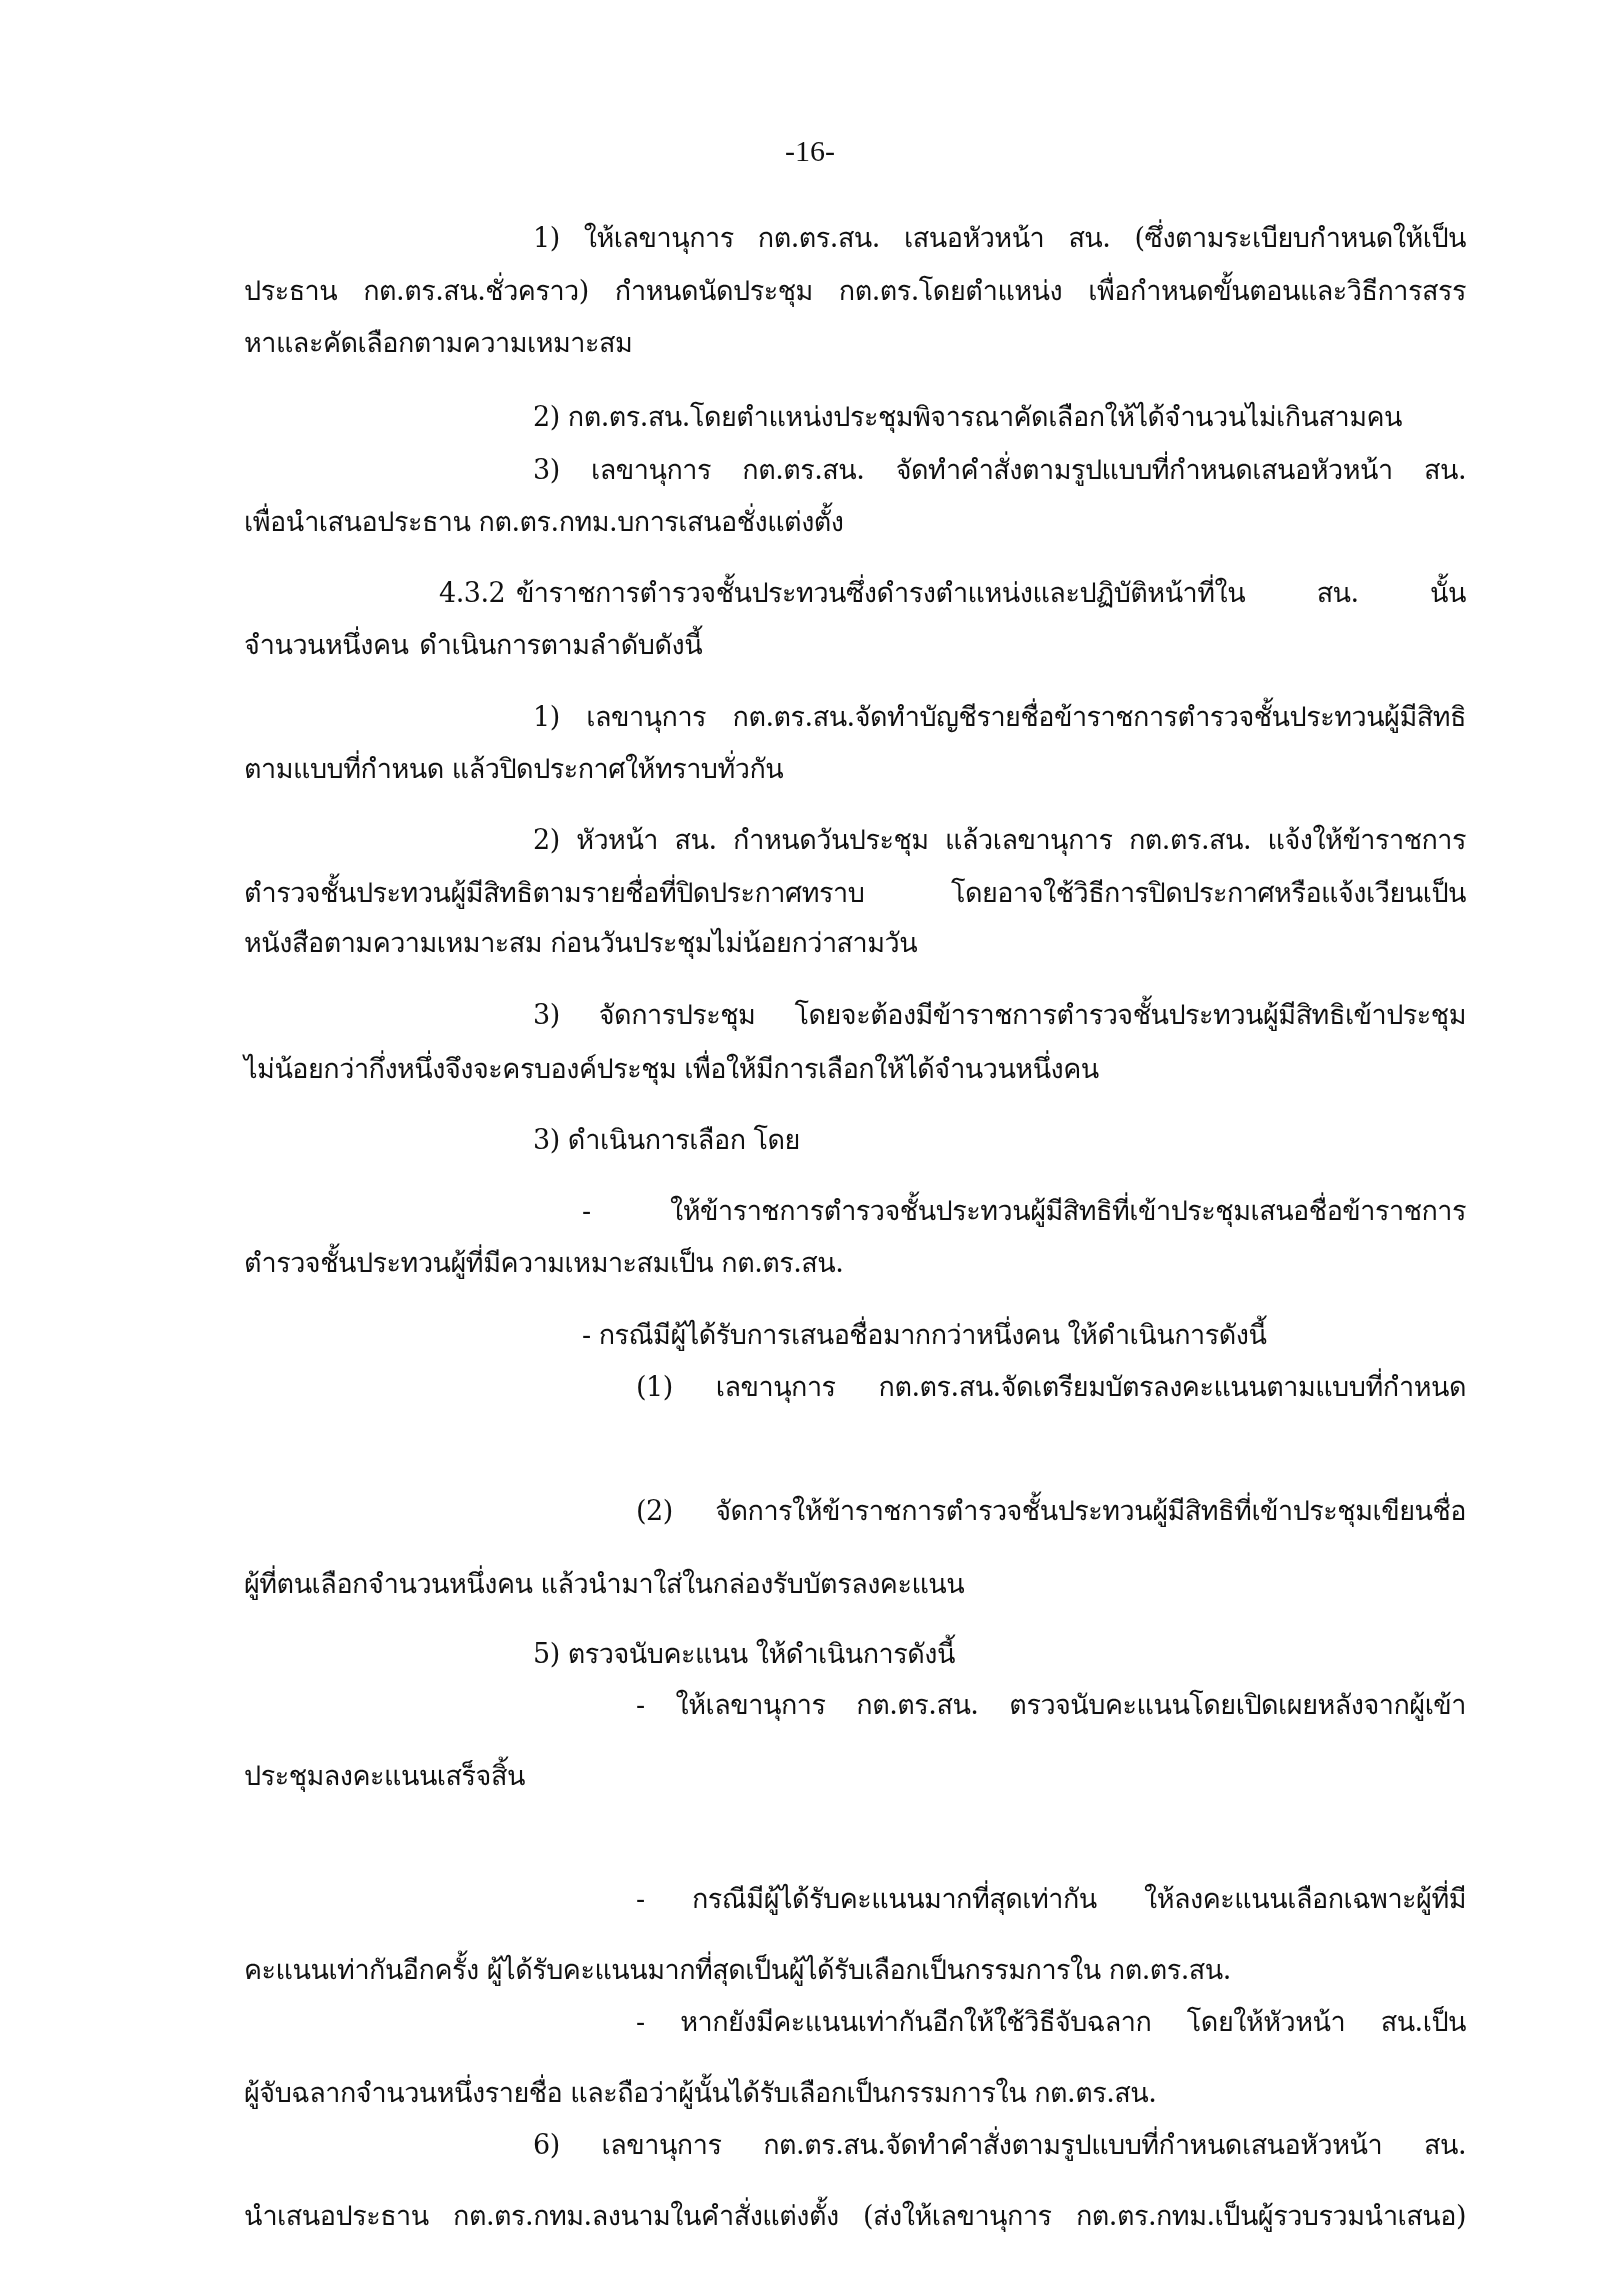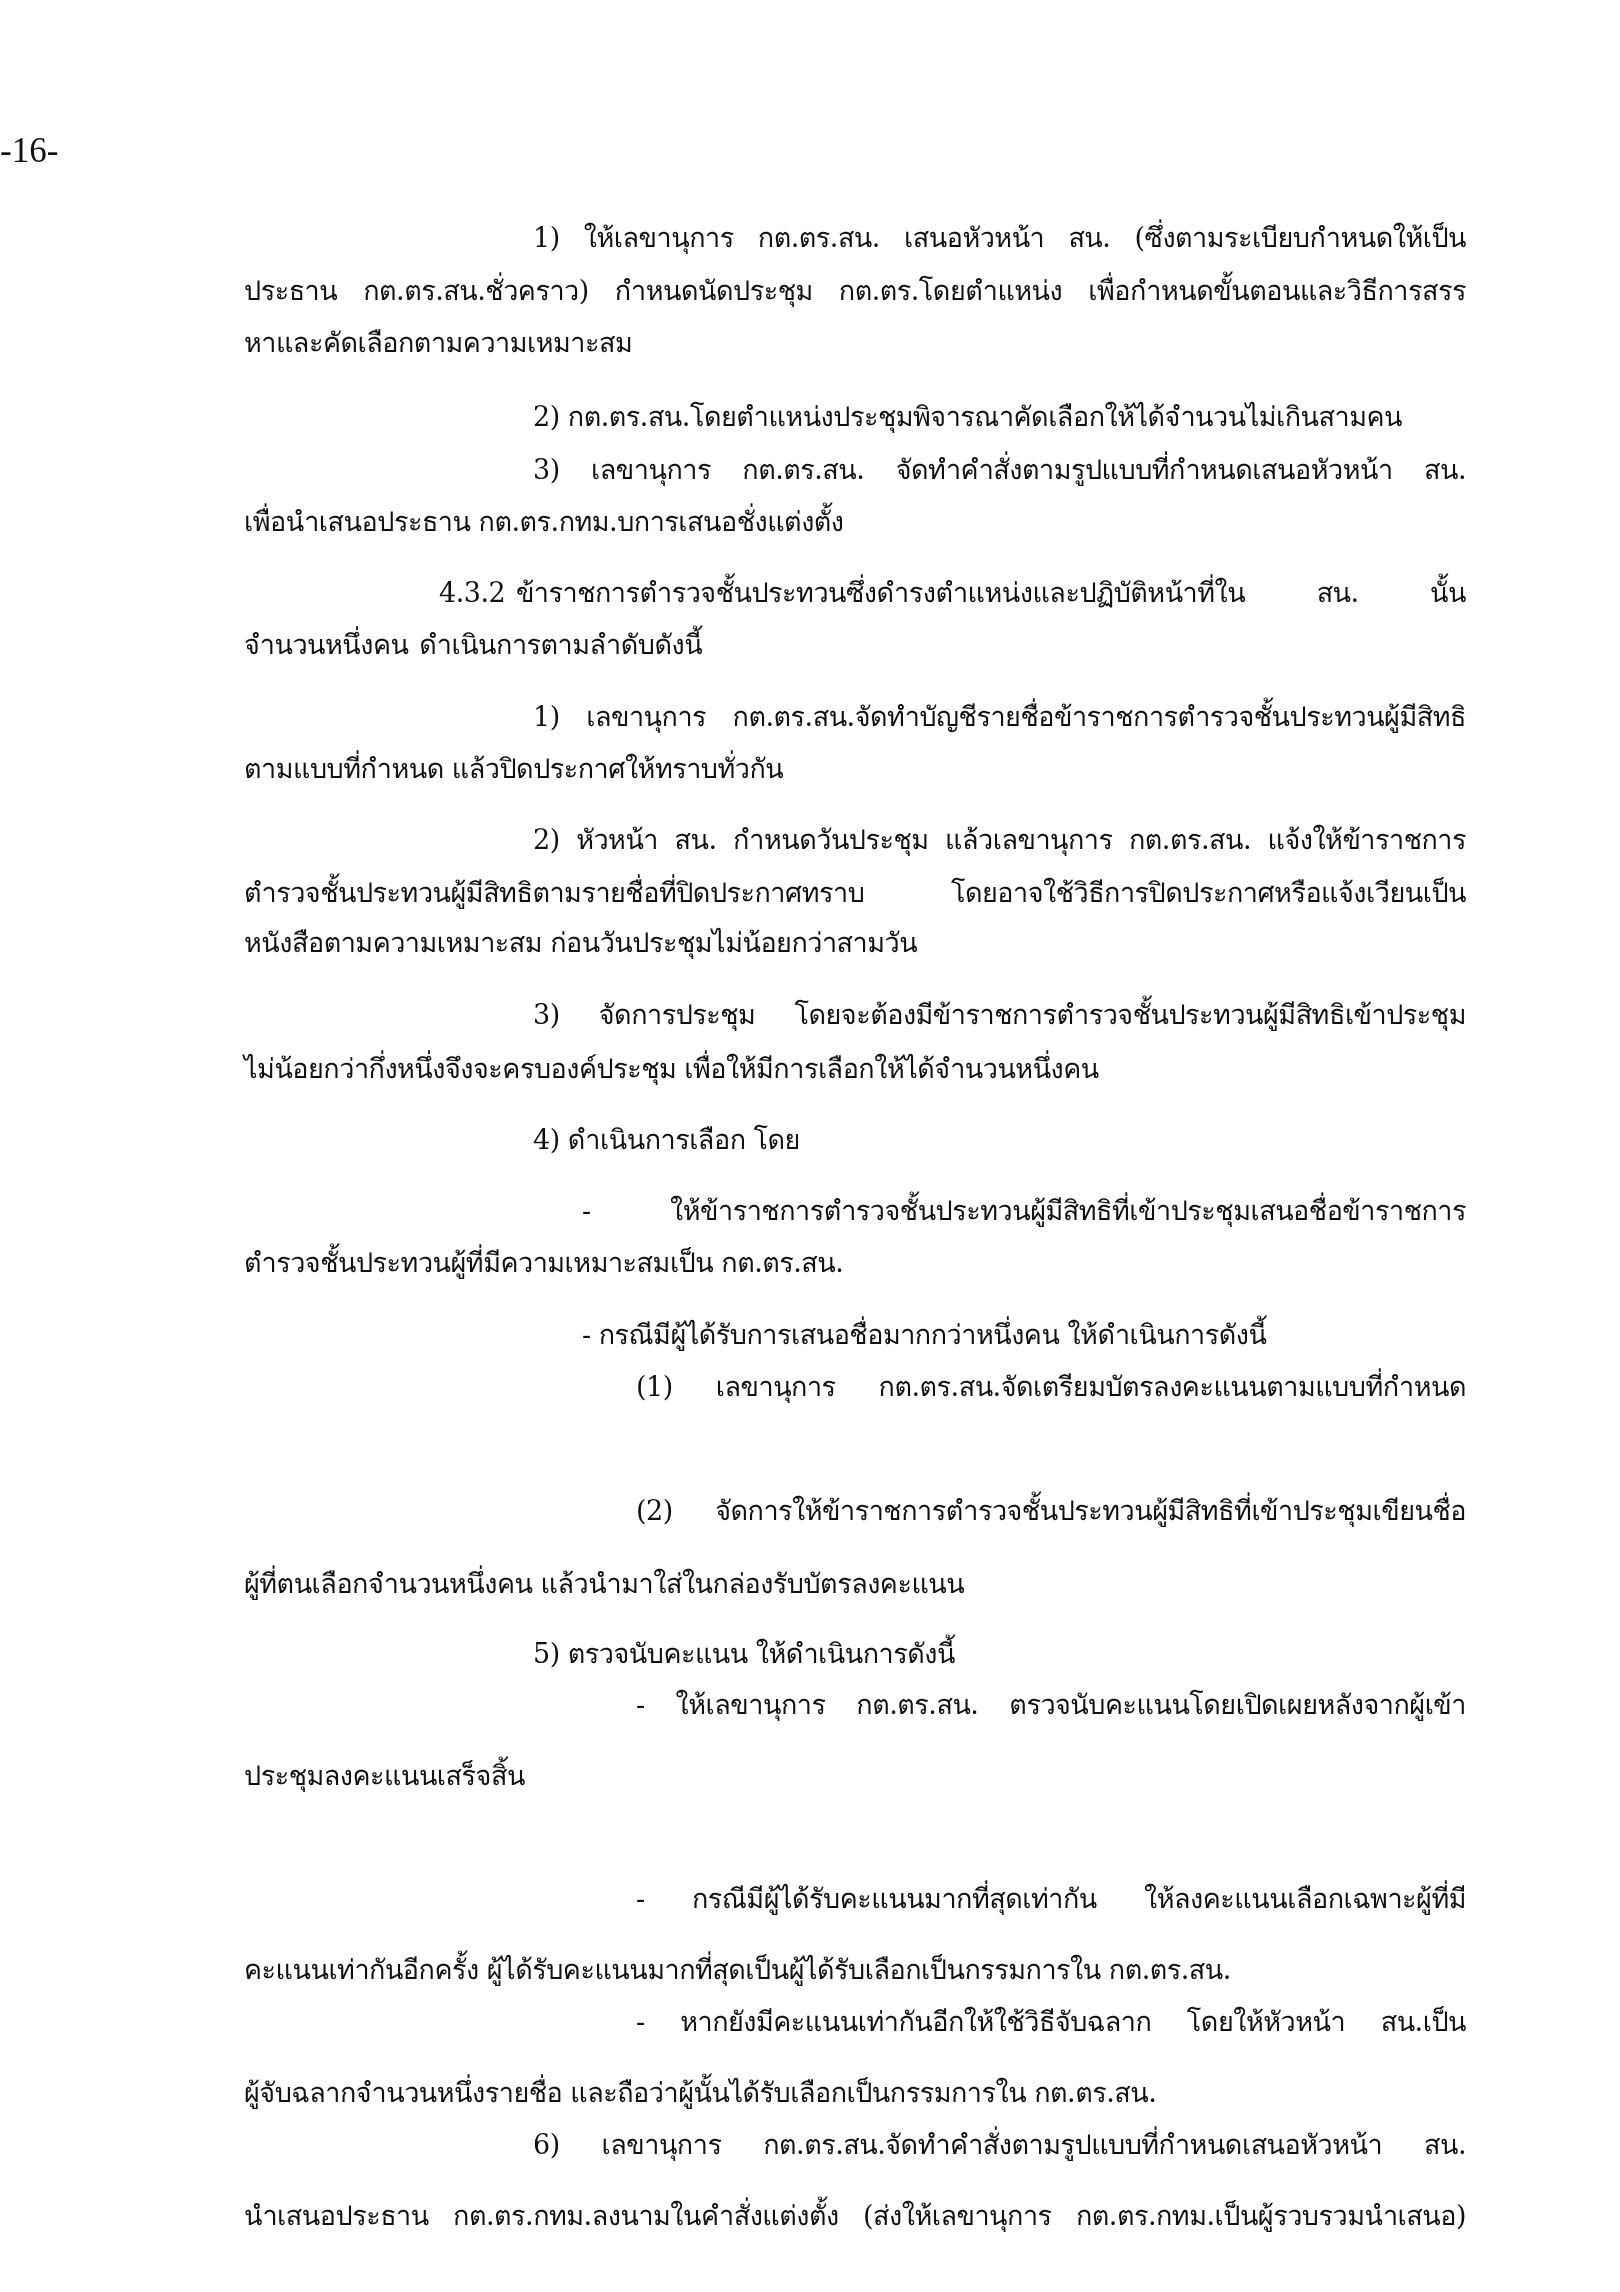--- a/index.html
+++ b/index.html
@@ -3,22 +3,22 @@
 <meta charset="utf-8">
 <style>
   html, body { margin: 0; padding: 0; background: #ffffff; }
   body { width: 1620px; height: 2293px; position: relative; overflow: hidden; }
   .page {
     position: absolute; left: 0; top: 0; width: 1620px; height: 2293px;
     background: #ffffff; color: #111111;
     font-family: "DejaVu Serif", "Liberation Serif", serif;
   }
   .page-number {
-    position: absolute; top: 133px; left: 0; width: 1620px; 
-    font-family: "Liberation Serif", serif; font-size: 35px; line-height: 36px;
+    position: absolute; top: 133px; left: 0; width: 1620px; text-align: center;
+    font-family: "Liberation Serif", serif; font-size: 30px; line-height: 36px;
   }
   .line {
     position: absolute; left: 244px; width: 1222px;
     font-size: 27px; line-height: 39px; white-space: nowrap;
     letter-spacing: -0.5px;
   }
   .line.justify { text-align: justify; text-align-last: justify; }
   .ind1 { left: 533px; width: 933px; }
   .ind0 { left: 439px; width: 1027px; }
   .ind2 { left: 582px; width: 884px; }
@@ -51,21 +51,21 @@
   <div class="line ind1 justify" style="top:697px">1)  เลขานุการ กต.ตร.สน.จัดทำบัญชีรายชื่อข้าราชการตำรวจชั้นประทวนผู้มีสิทธิ</div>
   <div class="line" style="top:749px">ตามแบบที่กำหนด แล้วปิดประกาศให้ทราบทั่วกัน</div>
 
   <div class="line ind1 justify" style="top:820px">2) หัวหน้า สน. กำหนดวันประชุม แล้วเลขานุการ กต.ตร.สน. แจ้งให้ข้าราชการ</div>
   <div class="line justify" style="top:873px">ตำรวจชั้นประทวนผู้มีสิทธิตามรายชื่อที่ปิดประกาศทราบ  โดยอาจใช้วิธีการปิดประกาศหรือแจ้งเวียนเป็น</div>
   <div class="line" style="top:923px">หนังสือตามความเหมาะสม ก่อนวันประชุมไม่น้อยกว่าสามวัน</div>
 
   <div class="line ind1 justify" style="top:995px">3)  จัดการประชุม โดยจะต้องมีข้าราชการตำรวจชั้นประทวนผู้มีสิทธิเข้าประชุม</div>
   <div class="line" style="top:1049px">ไม่น้อยกว่ากึ่งหนึ่งจึงจะครบองค์ประชุม  เพื่อให้มีการเลือกให้ได้จำนวนหนึ่งคน</div>
 
-  <div class="line ind1" style="top:1120px">4)  ดำเนินการเลือก โดย</div>
+  <div class="line ind1" style="top:1120px">3)  ดำเนินการเลือก โดย</div>
 
   <div class="line ind2 justify" style="top:1191px">- ให้ข้าราชการตำรวจชั้นประทวนผู้มีสิทธิที่เข้าประชุมเสนอชื่อข้าราชการ</div>
   <div class="line" style="top:1243px">ตำรวจชั้นประทวนผู้ที่มีความเหมาะสมเป็น กต.ตร.สน.</div>
 
   <div class="line ind2" style="top:1315px">-  กรณีมีผู้ได้รับการเสนอชื่อมากกว่าหนึ่งคน ให้ดำเนินการดังนี้</div>
 
   <div class="line ind3 justify" style="top:1367px">(1)  เลขานุการ กต.ตร.สน.จัดเตรียมบัตรลงคะแนนตามแบบที่กำหนด</div>
 
   <div class="line ind3 justify" style="top:1491px">(2)  จัดการให้ข้าราชการตำรวจชั้นประทวนผู้มีสิทธิที่เข้าประชุมเขียนชื่อ</div>
   <div class="line" style="top:1564px">ผู้ที่ตนเลือกจำนวนหนึ่งคน แล้วนำมาใส่ในกล่องรับบัตรลงคะแนน</div>

